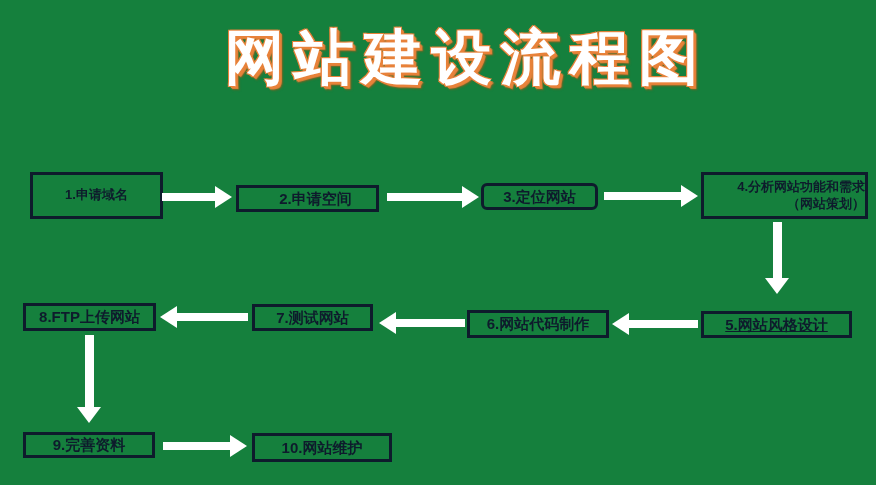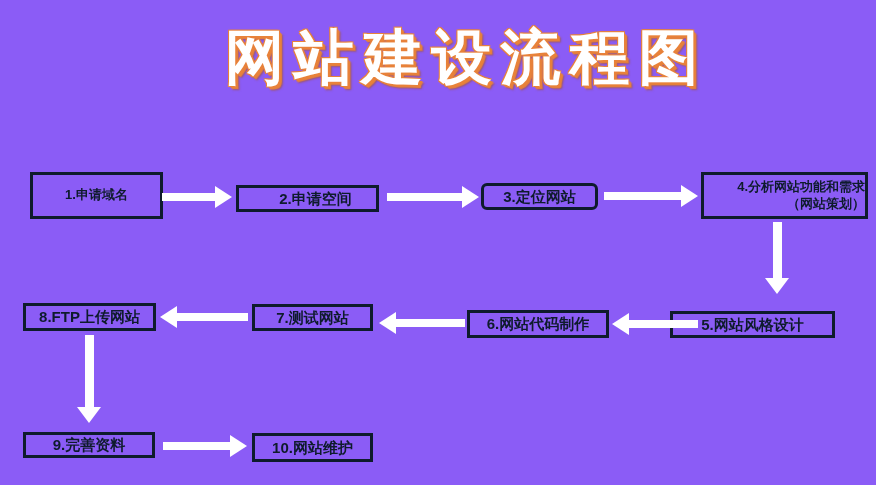--- a/index.html
+++ b/index.html
@@ -1,19 +1,19 @@
 <!DOCTYPE html>
 <html><head>
 <meta charset="utf-8">
 <style>
   html,body{margin:0;padding:0;background:#ffffff;}
   .canvas{
     position:relative;
     width:876px;height:485px;
-    background:#8b5cf6;
+    background:#15803d;
     overflow:hidden;
     font-family:"Liberation Sans","DejaVu Sans",sans-serif;
   }
   .title{
     position:absolute;
     top:18px;left:0;right:0;
     text-align:center;
     transform:translateX(28px);
     font-size:60px;
     font-weight:bold;
@@ -110,21 +110,21 @@
   <div class="box two-line" style="left:701px;top:172px;width:167px;height:47px;align-items:flex-end;">
     <span class="box-line">4.分析网站功能和需求</span>
     <span class="box-line">（网站策划）</span>
   </div>
 
   <div class="arrow arrow-down" style="left:765px;top:222px;width:24px;height:72px;">
     <span class="shaft-v"></span>
     <span class="head-down"></span>
   </div>
 
-  <div class="box" style="left:670px;top:311px;width:165px;height:27px;">
+  <div class="box" style="left:701px;top:311px;width:151px;height:27px;text-decoration:underline;">
     <span class="box-line">5.网站风格设计</span>
   </div>
 
   <div class="arrow arrow-left" style="left:612px;top:313px;width:86px;height:22px;">
     <span class="head"></span>
     <span class="shaft"></span>
   </div>
 
   <div class="box" style="left:467px;top:310px;width:142px;height:28px;">
     <span class="box-line">6.网站代码制作</span>
@@ -155,17 +155,17 @@
 
   <div class="box" style="left:23px;top:432px;width:132px;height:26px;">
     <span class="box-line">9.完善资料</span>
   </div>
 
   <div class="arrow arrow-right" style="left:163px;top:435px;width:84px;height:22px;">
     <span class="shaft"></span>
     <span class="head"></span>
   </div>
 
-  <div class="box" style="left:252px;top:433px;width:121px;height:29px;">
+  <div class="box" style="left:252px;top:433px;width:140px;height:29px;">
     <span class="box-line">10.网站维护</span>
   </div>
 
 </div>
 
 </body></html>

